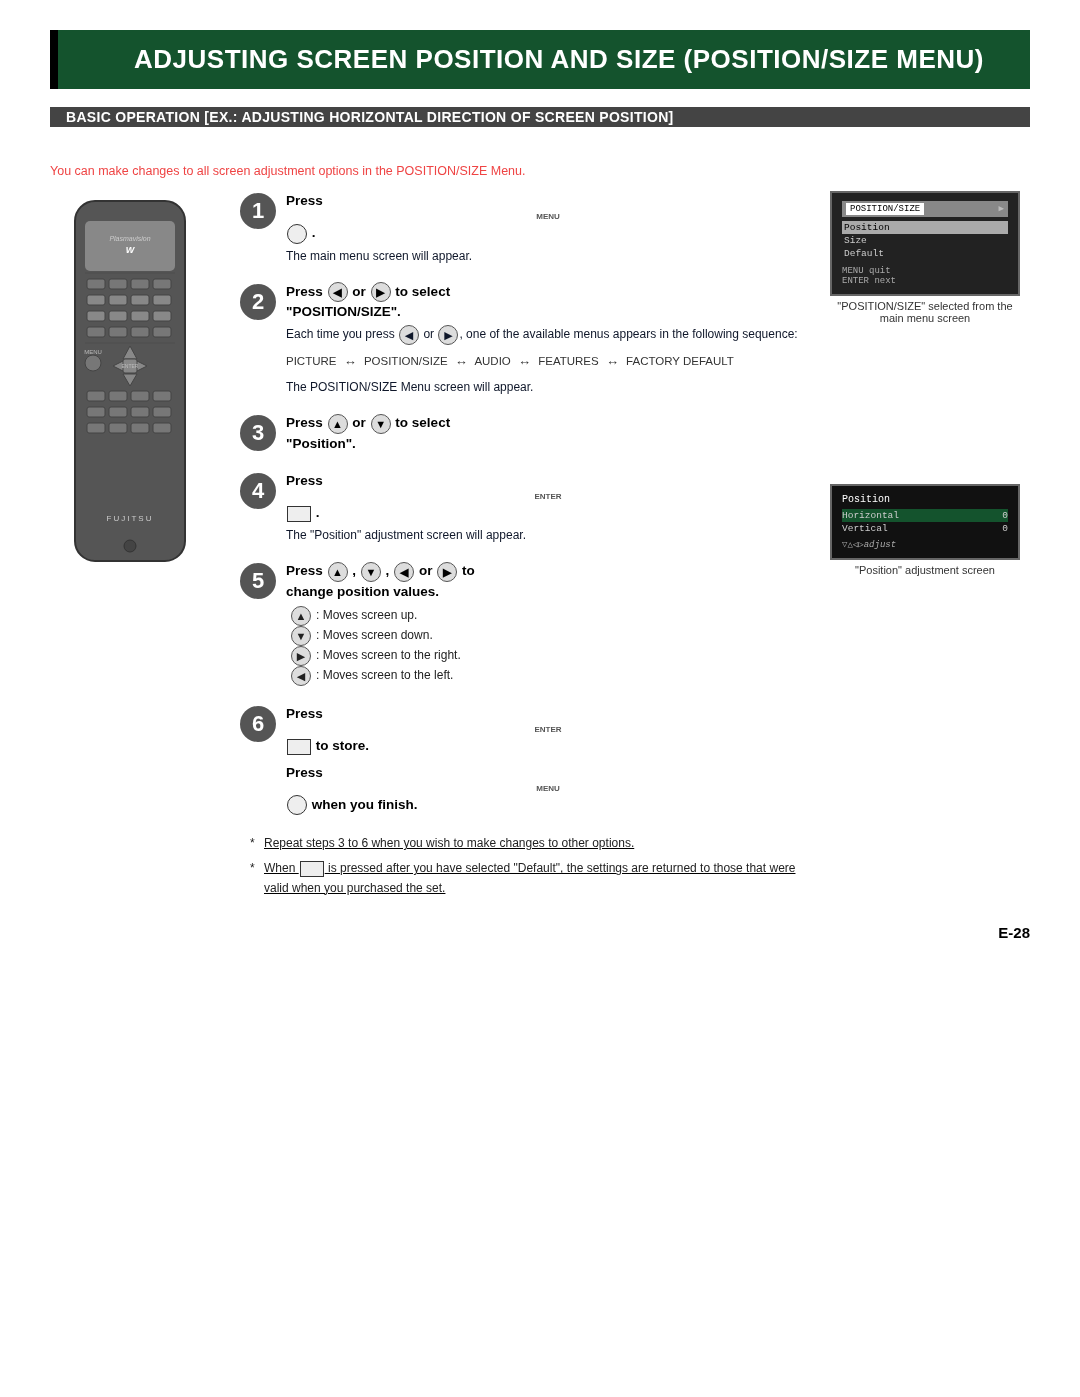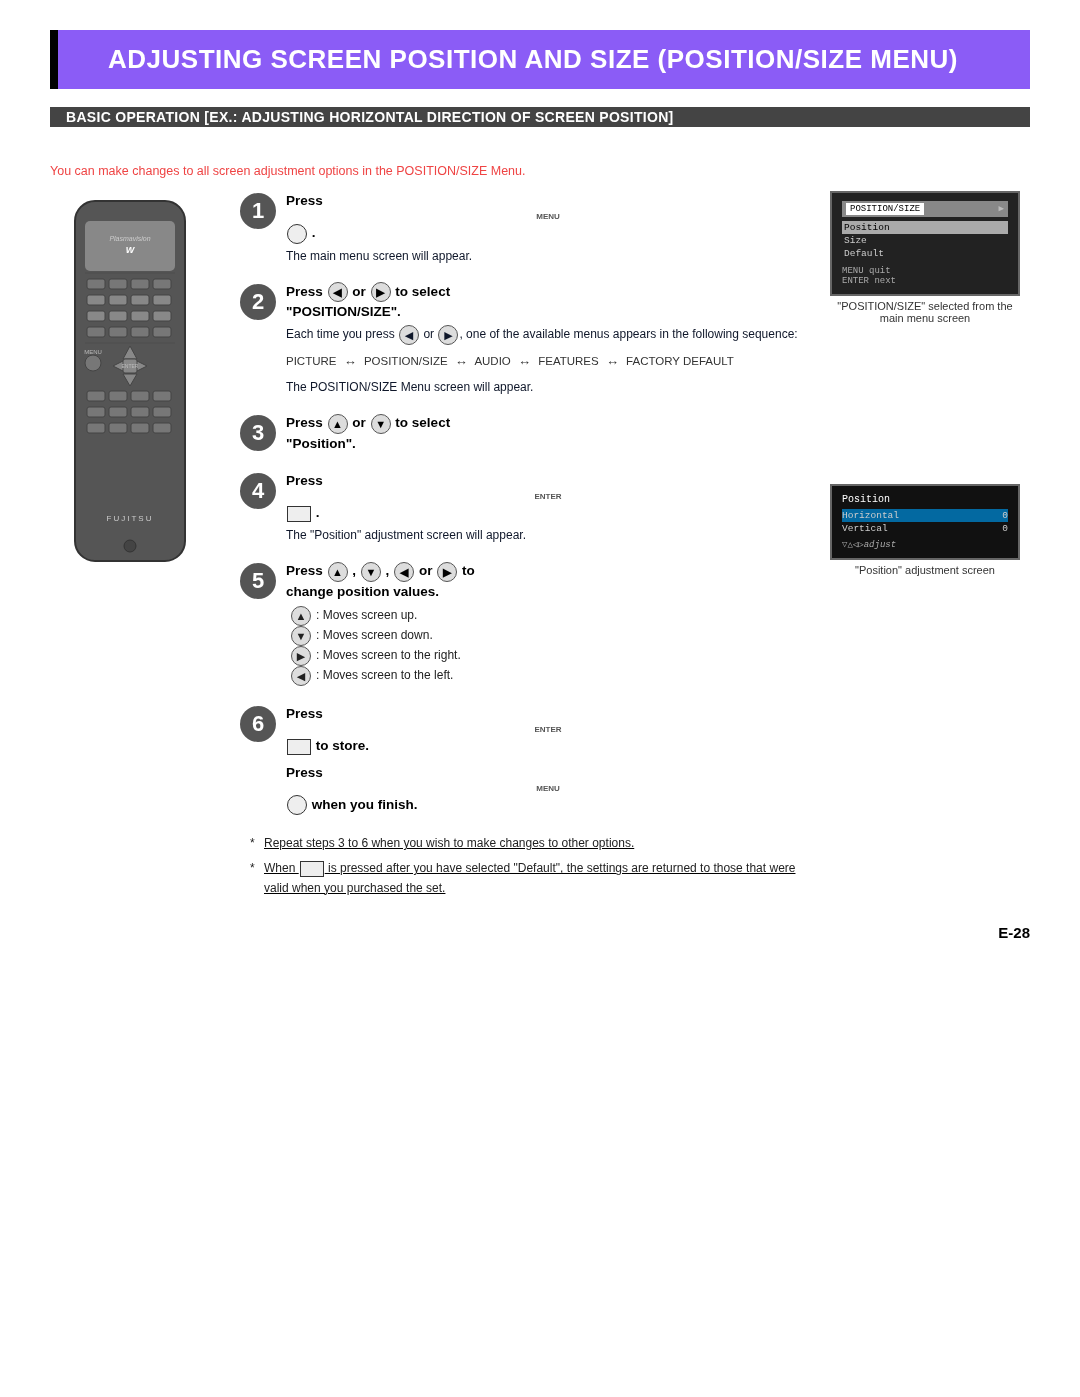--- a/index.html
+++ b/index.html
@@ -9,25 +9,25 @@
       width: 1080px;
       min-height: 1397px;
       color: #000;
       font-size: 13px;
     }
     .page {
       padding: 30px 50px 40px 50px;
     }
     
     .main-title {
-      background: #8b5cf6;
+      background: #14532d;
       color: #fff;
       font-size: 26px;
       font-weight: bold;
-      padding: 14px 20px 14px 50px;
+      padding: 14px 20px 14px 76px;
       margin-bottom: 18px;
       letter-spacing: 0.5px;
       border-left: 8px solid #000;
     }
     
     .section-header {
       background: #444;
       color: #fff;
       font-size: 14px;
       font-weight: bold;
@@ -216,21 +216,21 @@
       color: #fff;
       margin-bottom: 4px;
     }
     .position-screen .pos-row {
       display: flex;
       justify-content: space-between;
       font-size: 9.5px;
       padding: 1px 0;
     }
     .position-screen .pos-row.highlight {
-      background: #0369a1;
+      background: #14532d;
       align-items: flex-end;
     }
     
     .sub-list {
       list-style: none;
       margin: 4px 0 4px 4px;
     }
     .sub-list li {
       font-size: 12px;
       line-height: 1.6;

